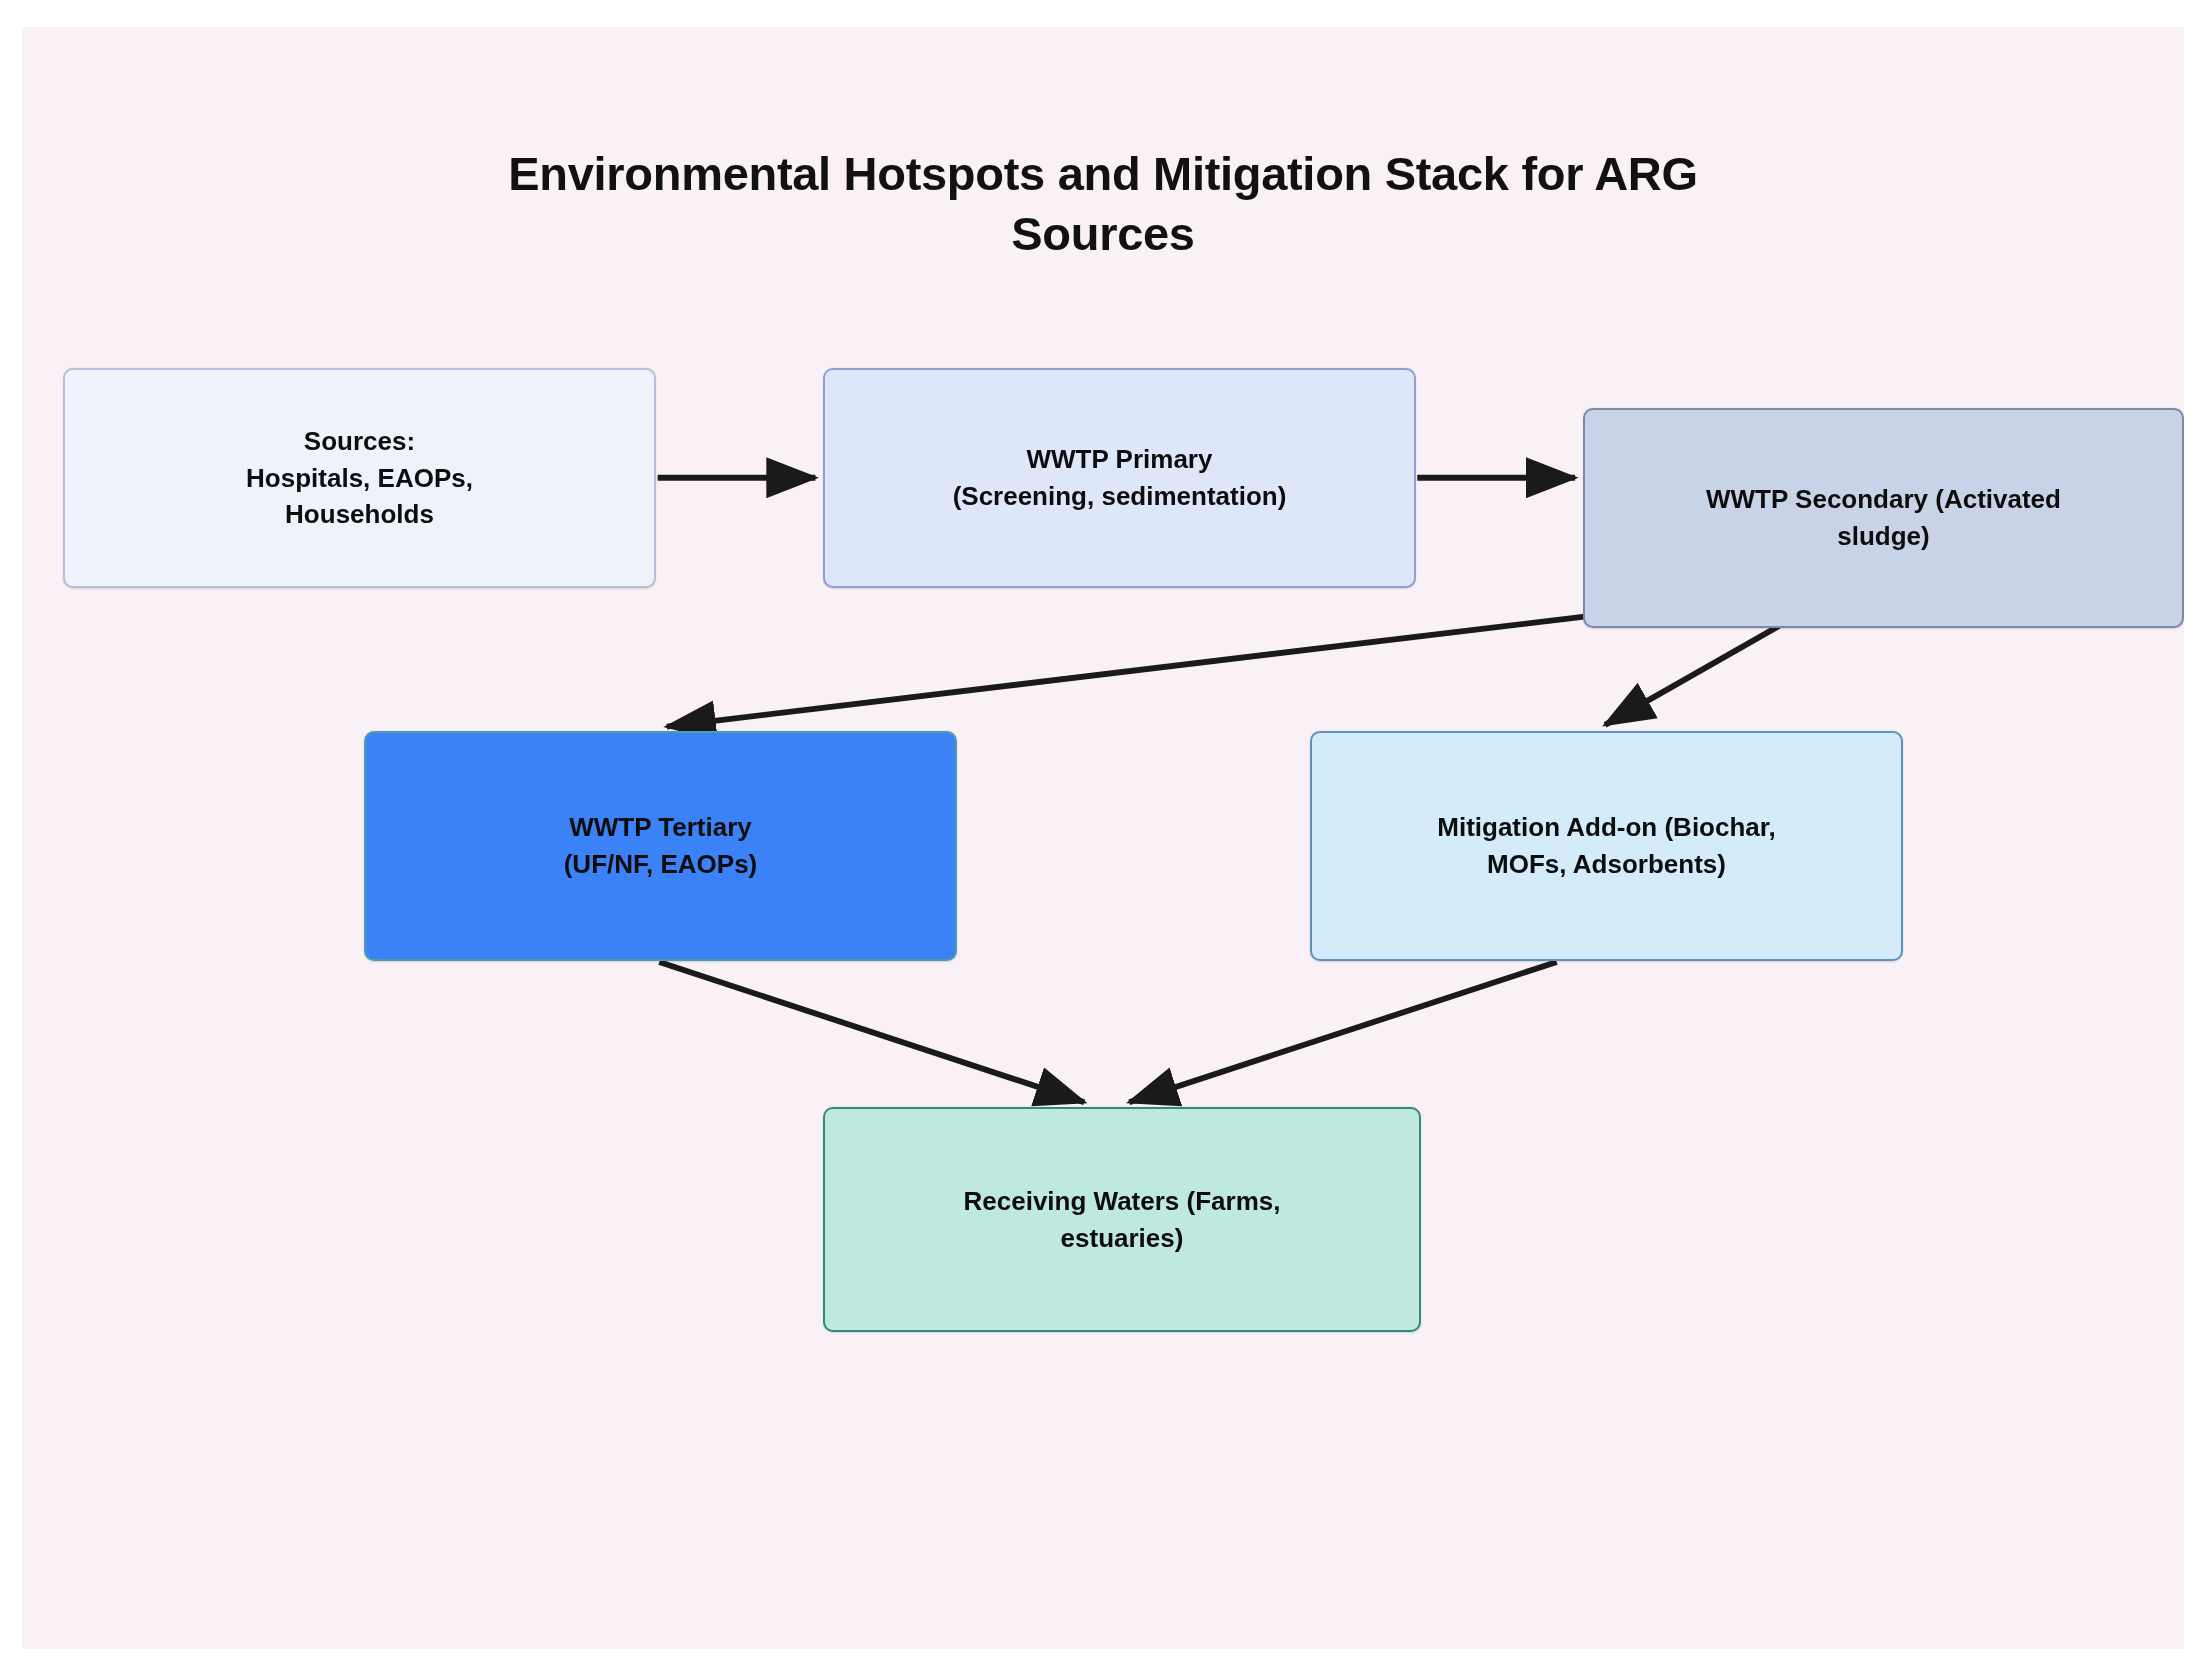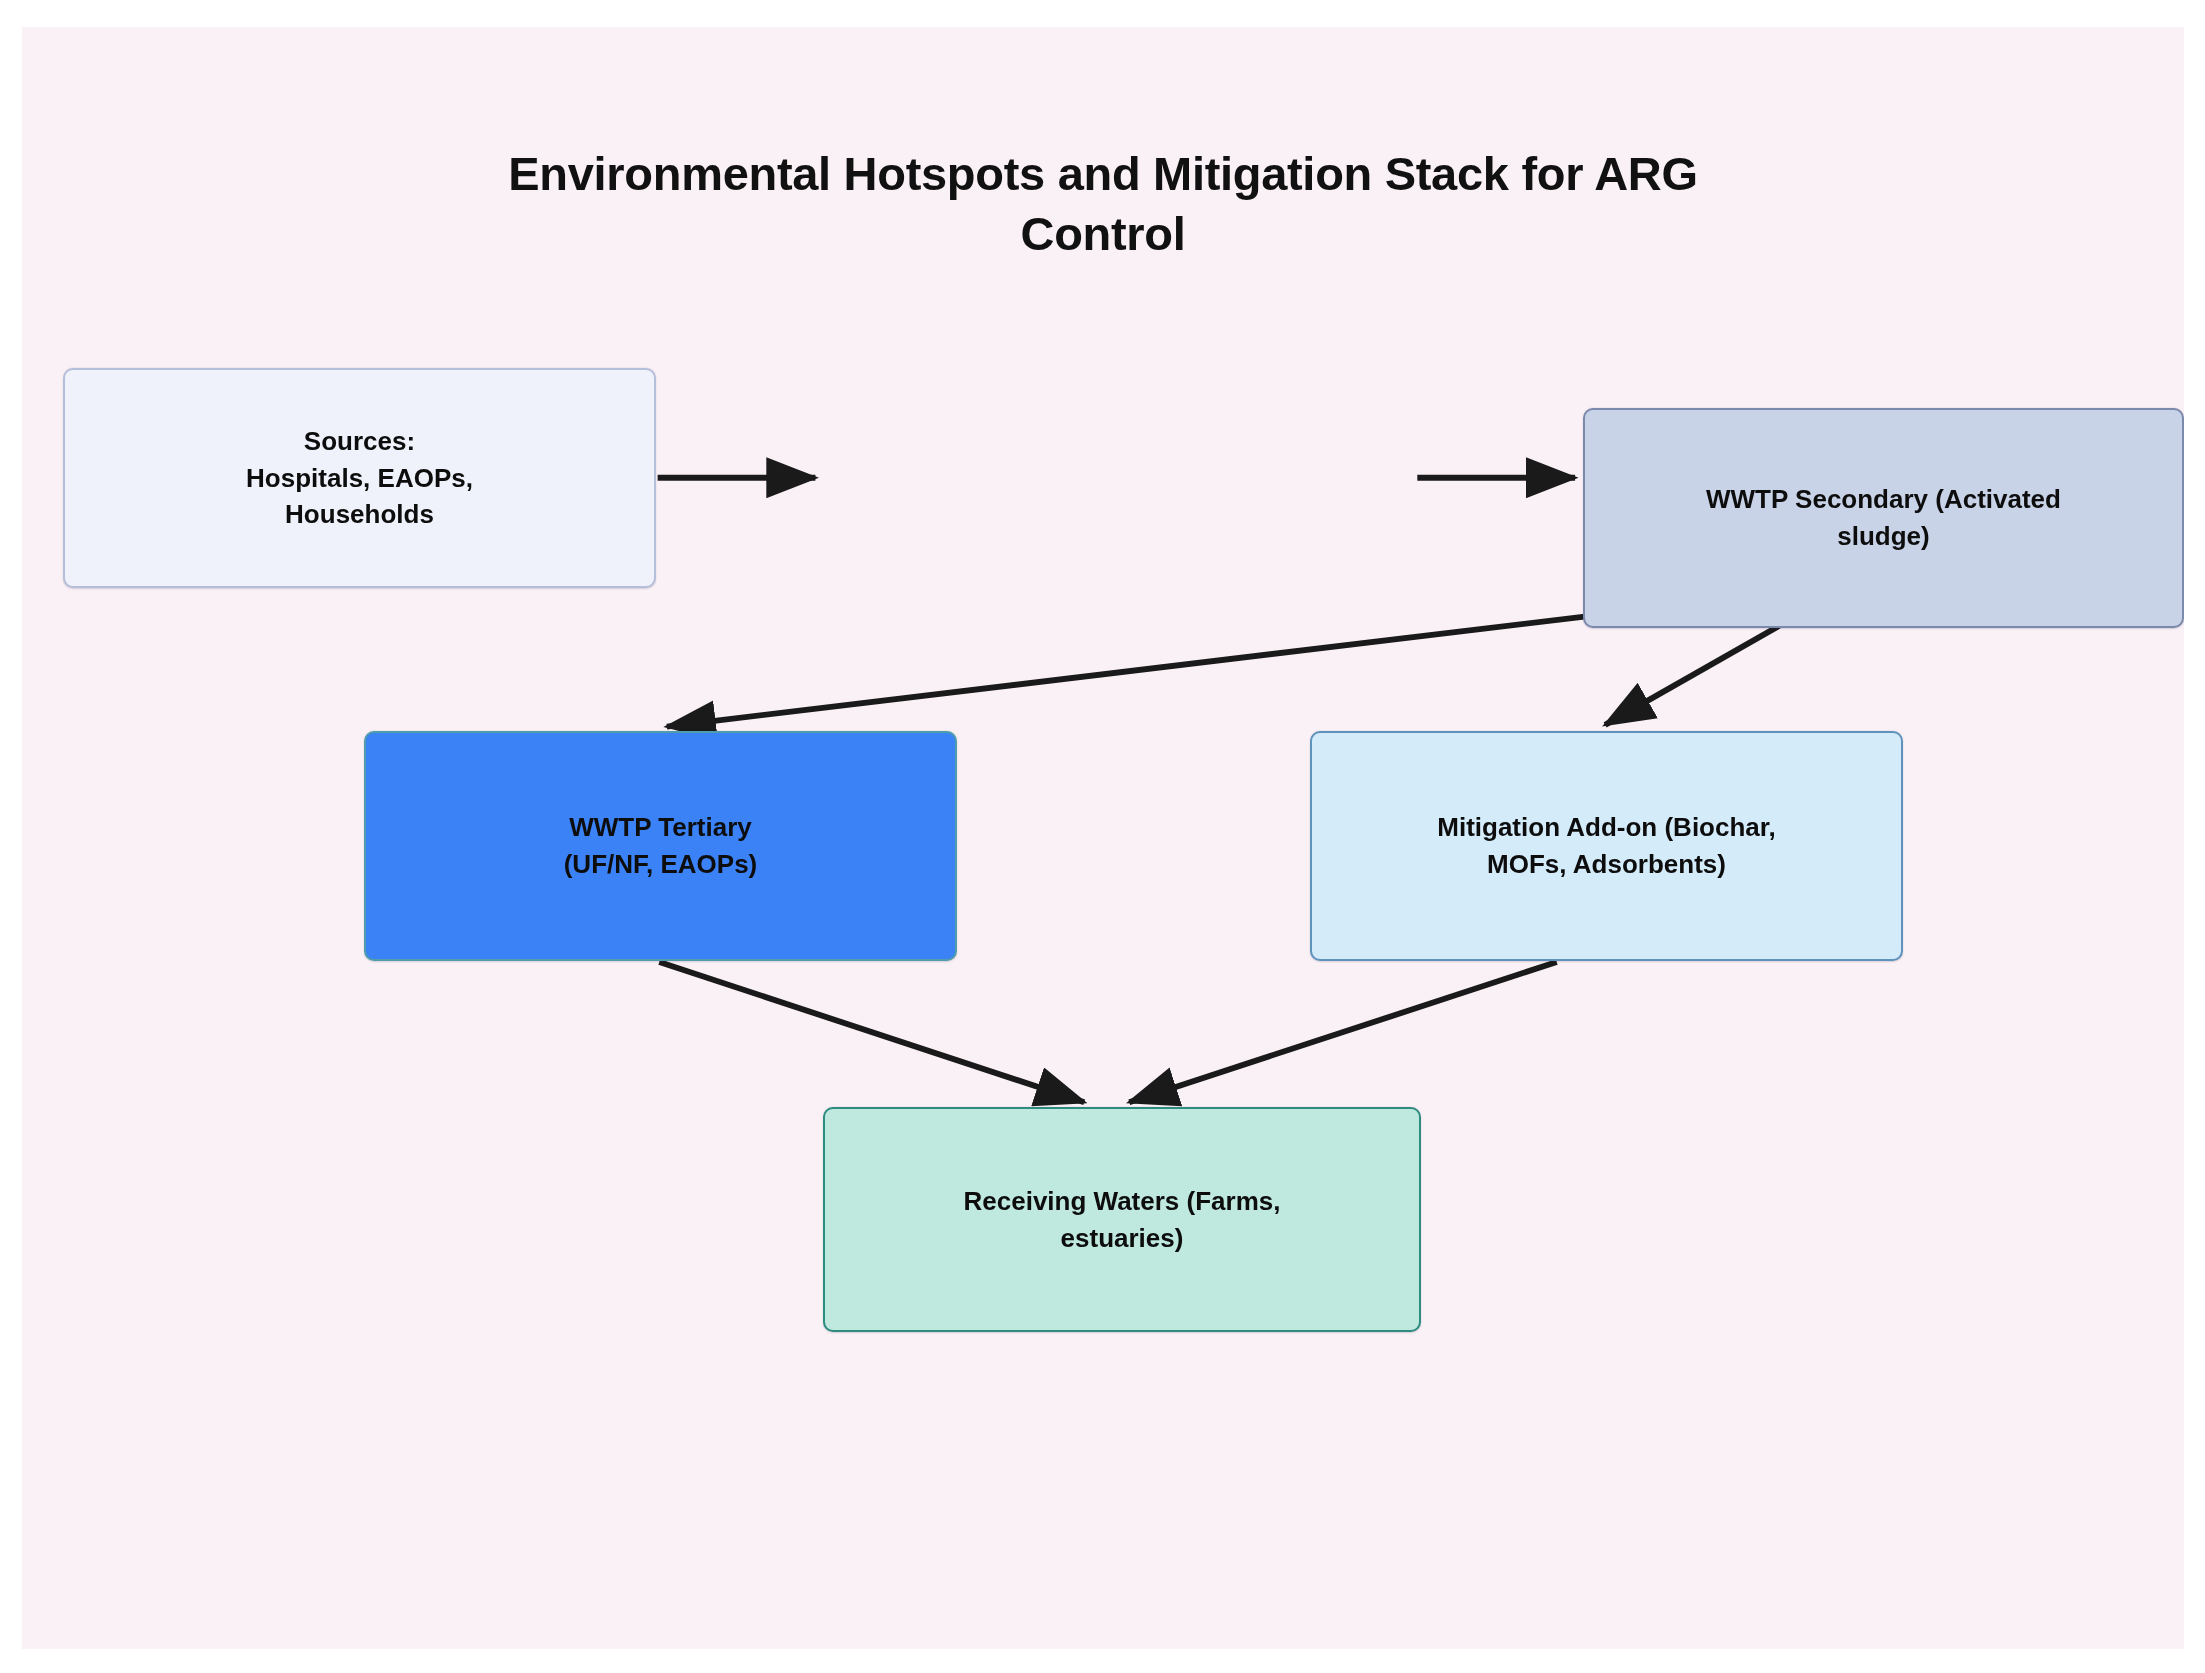--- a/index.html
+++ b/index.html
@@ -93,21 +93,21 @@
   #node-receiving    { left: 801px;  top: 1080px; width: 598px; height: 225px;
                        background: #bfe8df; border: 2.1px solid #2d8c7f; }
 </style>
 </head>
 <body>
 
 <div id="app-root">
   <div id="diagram-canvas">
 
     <div id="diagram-title">Environmental Hotspots and Mitigation Stack for ARG
-Control</div>
+Sources</div>
 
     <svg id="connector-layer" viewBox="0 0 2589 1943" xmlns="http://www.w3.org/2000/svg">
       <defs>
         <marker id="arrowhead" markerWidth="9" markerHeight="7" refX="8.4" refY="3.5" orient="auto" markerUnits="strokeWidth">
           <polygon points="0 0, 9 3.5, 0 7" fill="#1a1a1a"></polygon>
         </marker>
       </defs>
 
       <line x1="761" y1="540" x2="950" y2="540" stroke="#1a1a1a" stroke-width="7" marker-end="url(#arrowhead)"></line>
 
@@ -121,20 +121,24 @@
 
       <line x1="1838" y1="1120" x2="1326" y2="1288" stroke="#1a1a1a" stroke-width="7" marker-end="url(#arrowhead)"></line>
     </svg>
 
     <div class="node" id="node-sources">
       <span class="node-label">Sources:
 Hospitals, EAOPs,
 Households</span>
     </div>
 
+    <div class="node" id="node-primary">
+      <span class="node-label">WWTP Primary
+(Screening, sedimentation)</span>
+    </div>
 
     <div class="node" id="node-secondary">
       <span class="node-label">WWTP Secondary (Activated
 sludge)</span>
     </div>
 
     <div class="node" id="node-tertiary">
       <span class="node-label">WWTP Tertiary
 (UF/NF, EAOPs)</span>
     </div>

